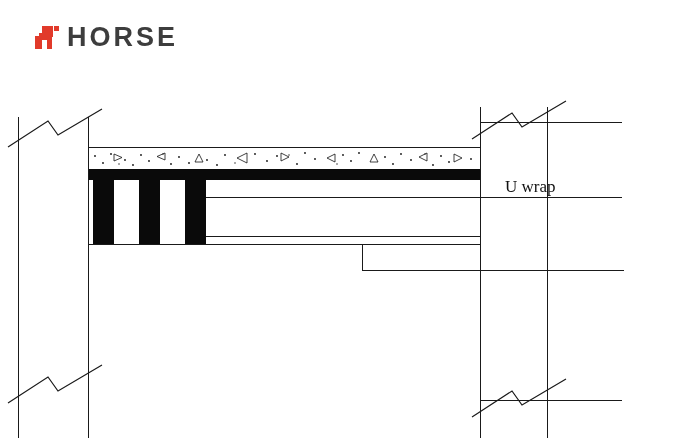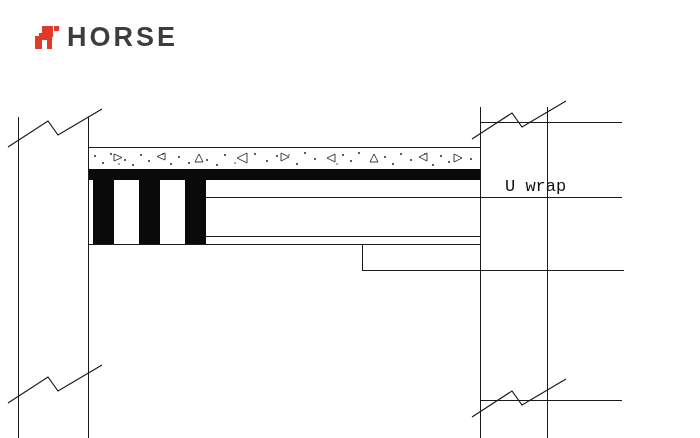--- a/index.html
+++ b/index.html
@@ -14,21 +14,21 @@
     font-family:"Liberation Sans", sans-serif;font-weight:700;font-size:27px;
     color:#3d3d3d;letter-spacing:3px;line-height:27px;
   }
   
   .hline{position:absolute;height:1px;background:#1a1a1a;}
   .vline{position:absolute;width:1px;background:#1a1a1a;}
   .black-fill{position:absolute;background:#0a0a0a;}
   .brk{position:absolute;overflow:visible;}
   .label{
     position:absolute;color:#111;font-size:17px;line-height:18px;white-space:nowrap;
-    font-family:Liberation Mono, monospace;
+    font-family:Liberation Serif, serif;
   }
   #stipple-band{position:absolute;left:89px;top:131px;width:391px;height:21px;}
 </style>
 </head>
 <body>
 
 <div id="stage">
 
   <div id="logo">
     <svg width="27" height="27" viewBox="0 0 27 27">

